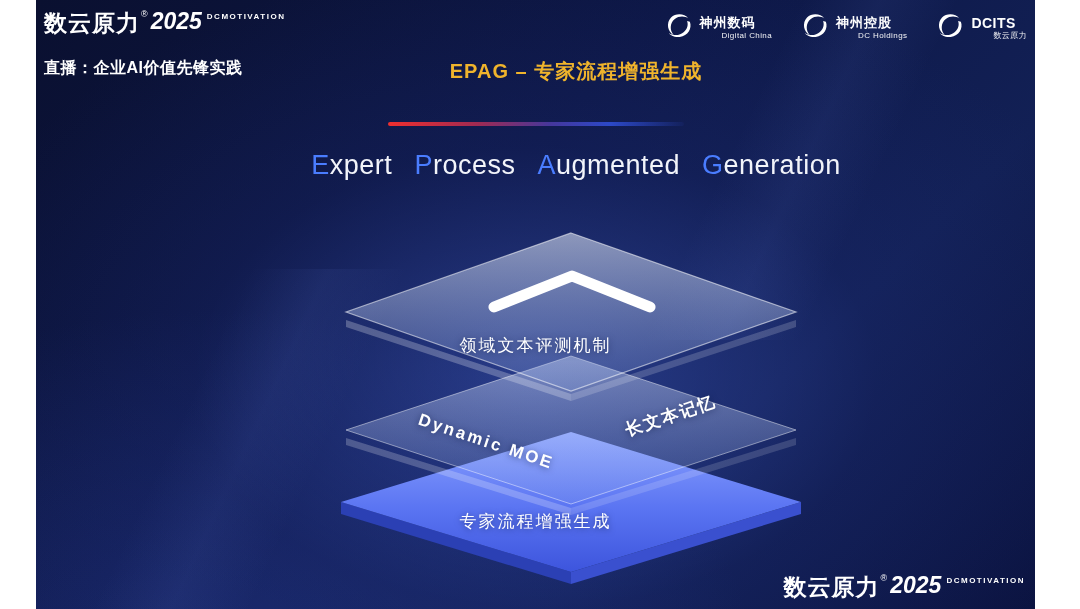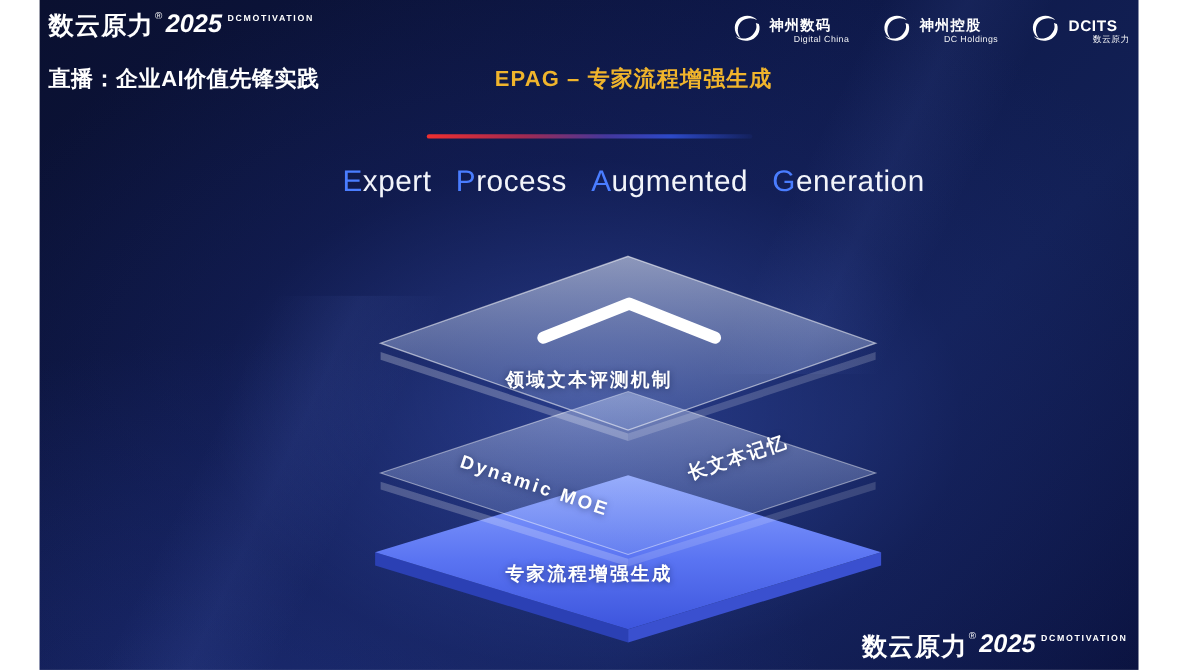--- a/index.html
+++ b/index.html
@@ -26,41 +26,41 @@
   .brand { position:absolute; display:flex; align-items:flex-start; white-space:nowrap; }
   .brand.top-left { left:8px; top:8px; }
   .brand.bottom-right { right:10px; bottom:6px; }
   .brand .cn { font-size:23px; font-weight:900; letter-spacing:1px; }
   .brand .reg { font-size:9px; vertical-align:top; position:relative; top:1px; margin:0 1px; }
   .brand .year { font-size:23px; font-weight:900; font-style:italic; letter-spacing:0; margin-left:2px;text-align:center; }
   .brand .tag { display:flex; flex-direction:row; justify-content:center; margin-left:5px; margin-top:4px; }
   .brand .tag span { font-size:8px; letter-spacing:1.5px; line-height:1.15; font-weight:700; }
 
   
-  .live-label { position:absolute; left:8px; top:58px; font-size:20px; font-weight:800; letter-spacing:0.5px; }
+  .live-label { position:absolute; left:8px; top:58px; font-size:16px; font-weight:800; letter-spacing:0.5px; }
   .title-cn { position:absolute; left:0; top:58px; width:1080px; text-align:center; font-size:20px; font-weight:700; letter-spacing:1px; color:#f0b42c; }
   .divider { position:absolute; left:50%; top:122px; transform:translateX(-50%); width:296px; height:4px; border-radius:2px;
     background:linear-gradient(90deg, #ef2f2f 0%, #a02a52 30%, #45379c 55%, #2c49c8 75%, rgba(44,73,200,0.08) 100%); }
   .title-en { position:absolute; left:0; top:150px; width:1080px; text-align:center; font-size:27px; font-weight:400; letter-spacing:0.5px; }
   .title-en .word { margin:0 7px; }
   .title-en .initial { color:#4a7dff; }
   .title-en .rest { color:#f2f4fa; }
 
   
   .partners { position:absolute; right:8px; top:10px; display:flex; align-items:center; gap:28px; }
   .partner { display:flex; align-items:flex-end; gap:6px; }
   .partner .logo-icon { width:30px; height:30px; flex:0 0 auto; }
   .partner .ptext { display:flex; flex-direction:column; line-height:1.15; }
   .partner .pname { font-size:13px; font-weight:800; letter-spacing:1px; }
   .partner .psub { font-size:8px; letter-spacing:0.4px; opacity:0.95;padding-left:22px; }
   .partner.dcits .pname { font-size:14px; letter-spacing:0.5px; }
 
   
   .diagram-svg { position:absolute; left:0; top:0; width:1080px; height:609px; }
-  .layer-label { position:absolute; font-size:17px; font-weight:700; letter-spacing:2px; color:#fff; text-shadow:0 1px 6px rgba(10,20,60,0.55); white-space:nowrap; }
+  .layer-label { position:absolute; font-size:17px; font-weight:400; letter-spacing:2px; color:#fff; text-shadow:0 1px 6px rgba(10,20,60,0.55); white-space:nowrap; }
   .label-top { left:50%; top:334px; transform:translateX(-50%); }
   .label-mid-left { left:386px; top:410px; transform:rotate(18.5deg); transform-origin:left top; font-weight:600; letter-spacing:2.5px; }
   .label-mid-right { left:586px; top:420px; transform:rotate(-18.5deg); transform-origin:left top; font-weight:600; }
   .label-bottom { left:50%; top:510px; transform:translateX(-50%); }
 </style>
 </head>
 <body>
 
 <div class="stage">
   <div class="beam tr"></div>

